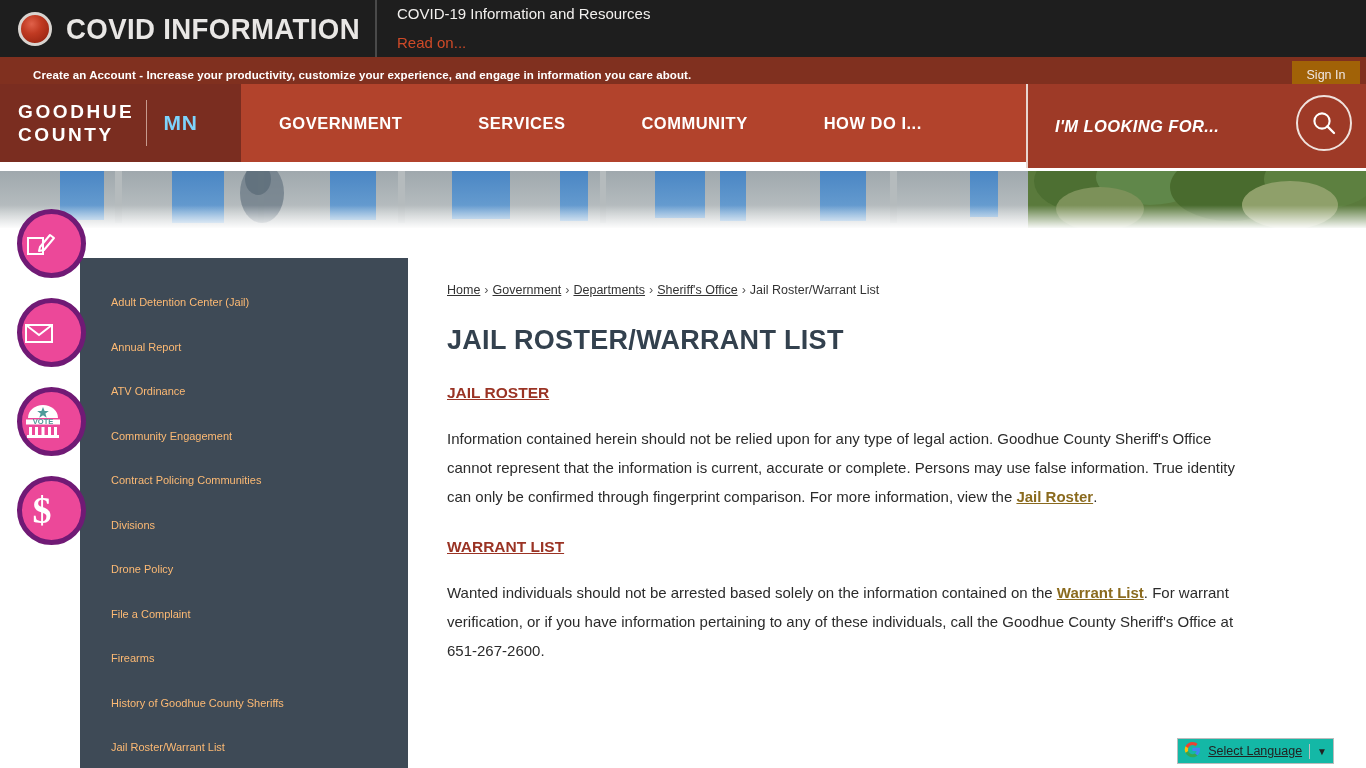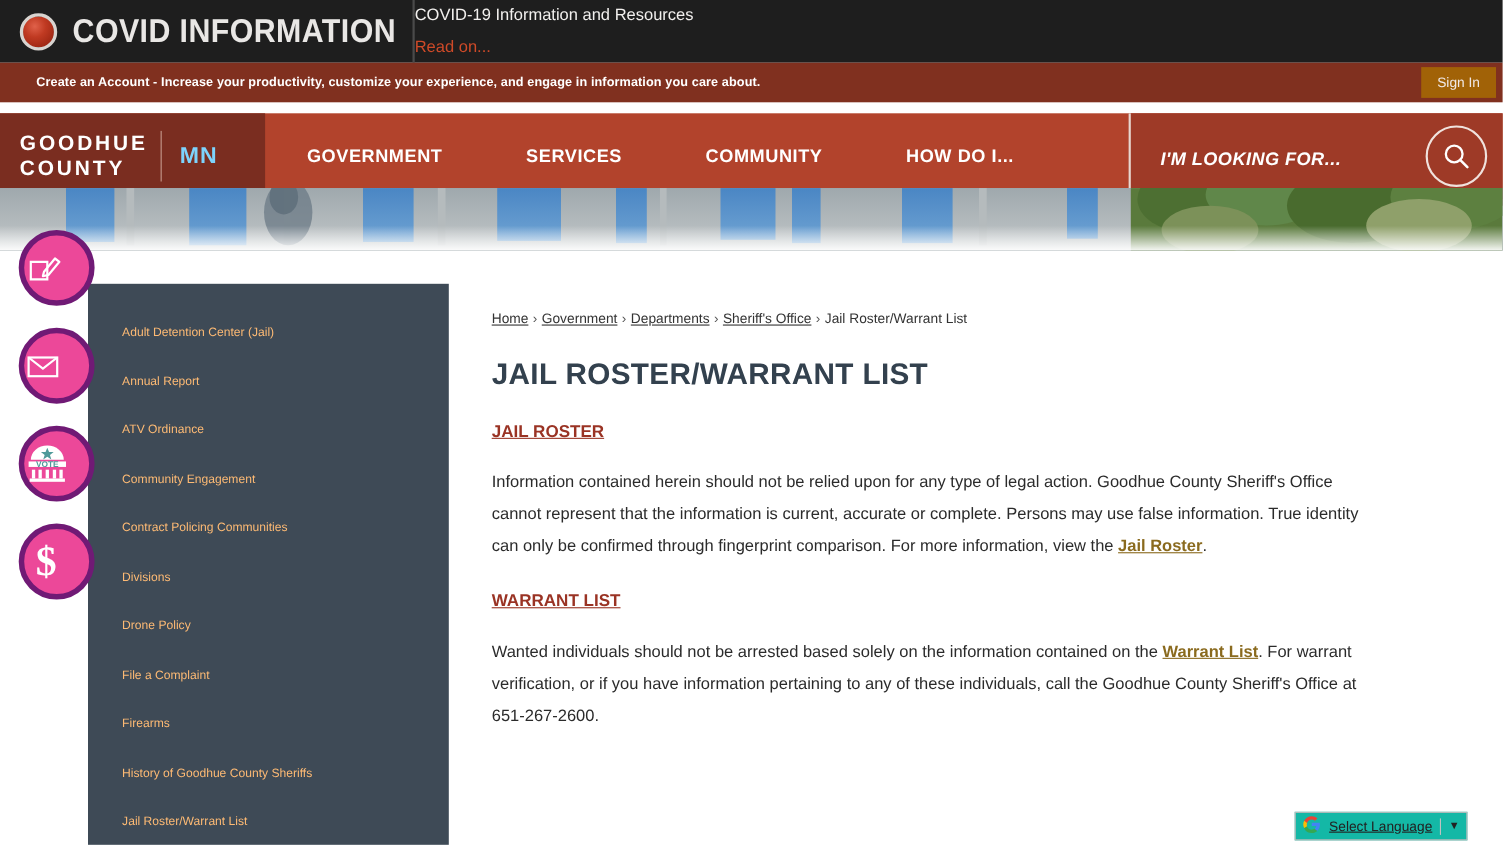--- a/index.html
+++ b/index.html
@@ -34,21 +34,21 @@
     font-weight: bold;
     letter-spacing: 0.4px;
     font-family: "Liberation Sans Narrow", "Liberation Sans", sans-serif;
     transform: scaleX(0.92);
     transform-origin: left center;
     white-space: nowrap;
   }
   .covid-divider {
     width: 2px; height: 57px; background: #4a4a4a;
   }
-  .covid-right { }
+  .covid-right { padding-left: 20px; }
   .covid-sub {
     color: #f2f0ee; font-size: 15px; line-height: 20px;
     font-weight: normal;
   }
   .covid-readon {
     color: #cf4a28; font-size: 15px; line-height: 20px; margin-top: 9px;
     cursor: pointer;
   }
 
   
@@ -67,21 +67,21 @@
     position: absolute; right: 6px; top: 4px;
     width: 68px; height: 28px;
     background: #a16207;
     color: #f0e8e6; font-size: 12.5px;
     display: flex; align-items: center; justify-content: center;
     cursor: pointer;
   }
 
   
   .nav-bar {
-    position: absolute; top: 103px; left: 0;
+    position: absolute; top: 84px; left: 0;
     width: 1366px; height: 78px;
     background: #b2432c;
     display: flex; align-items: stretch;
   }
   .logo-block {
     width: 241px; height: 78px;
     background: #7a2d20;
     display: flex; align-items: center; padding-left: 18px;
   }
   .logo-name {

